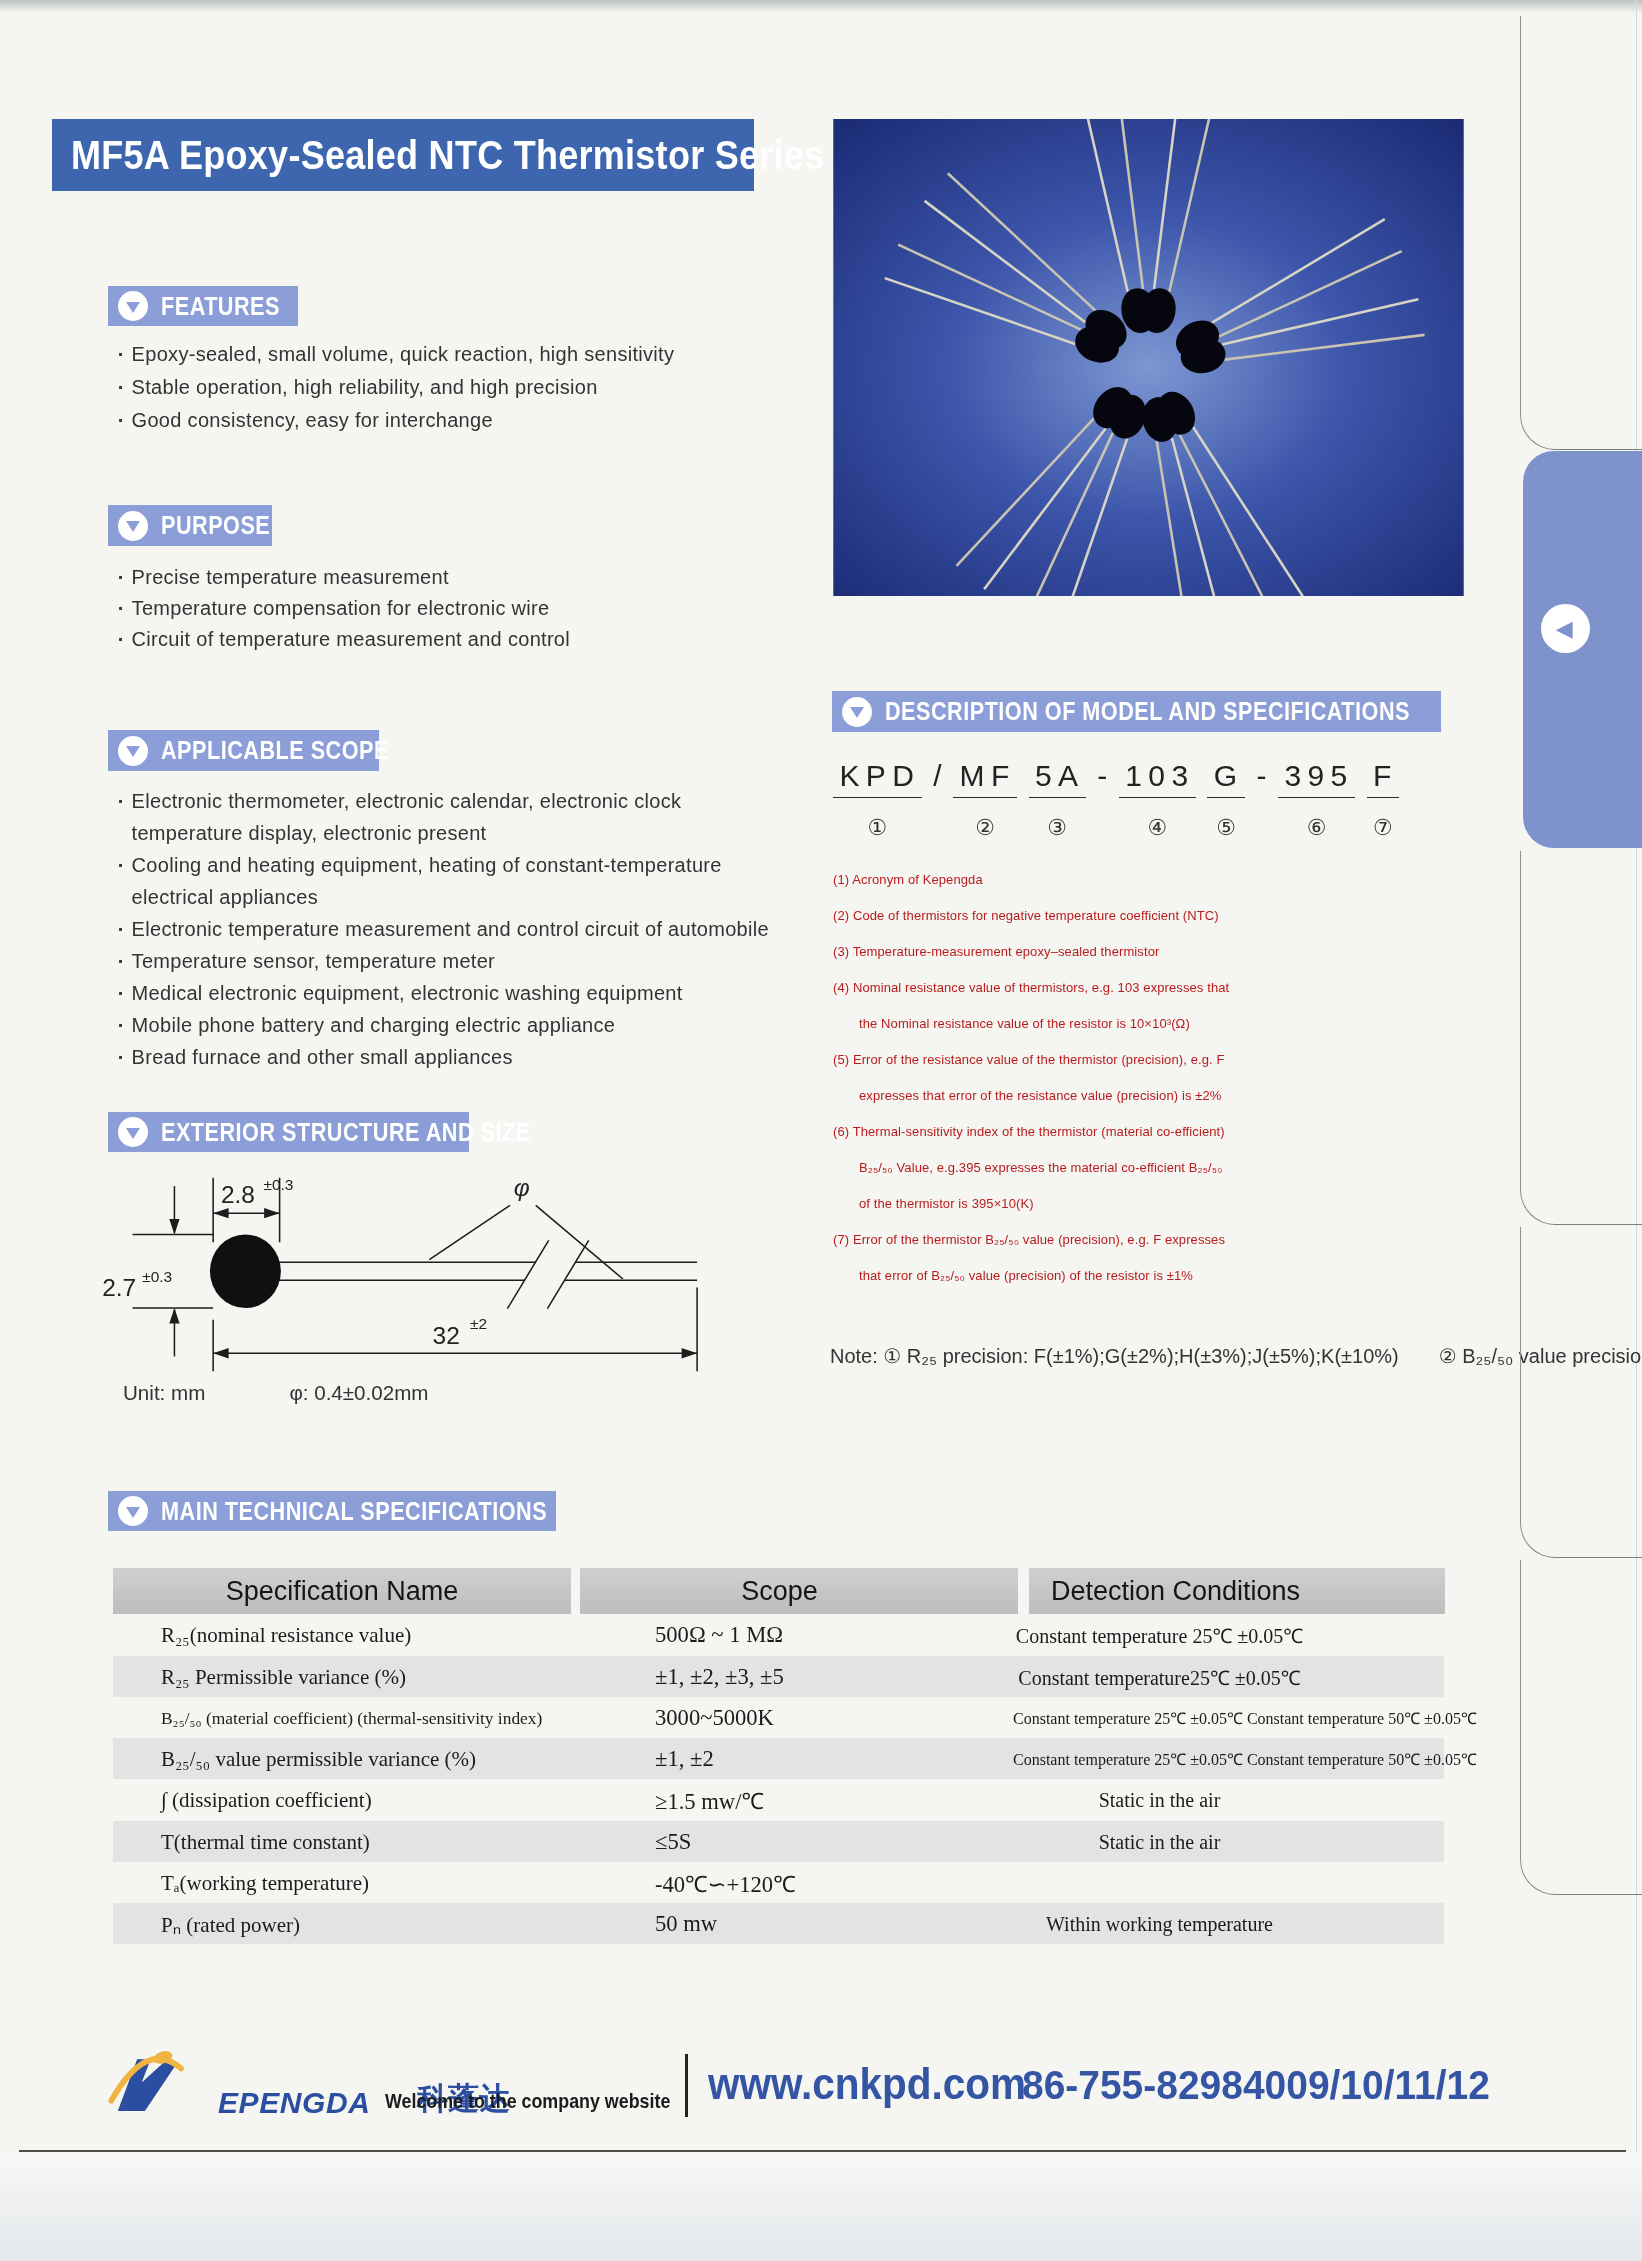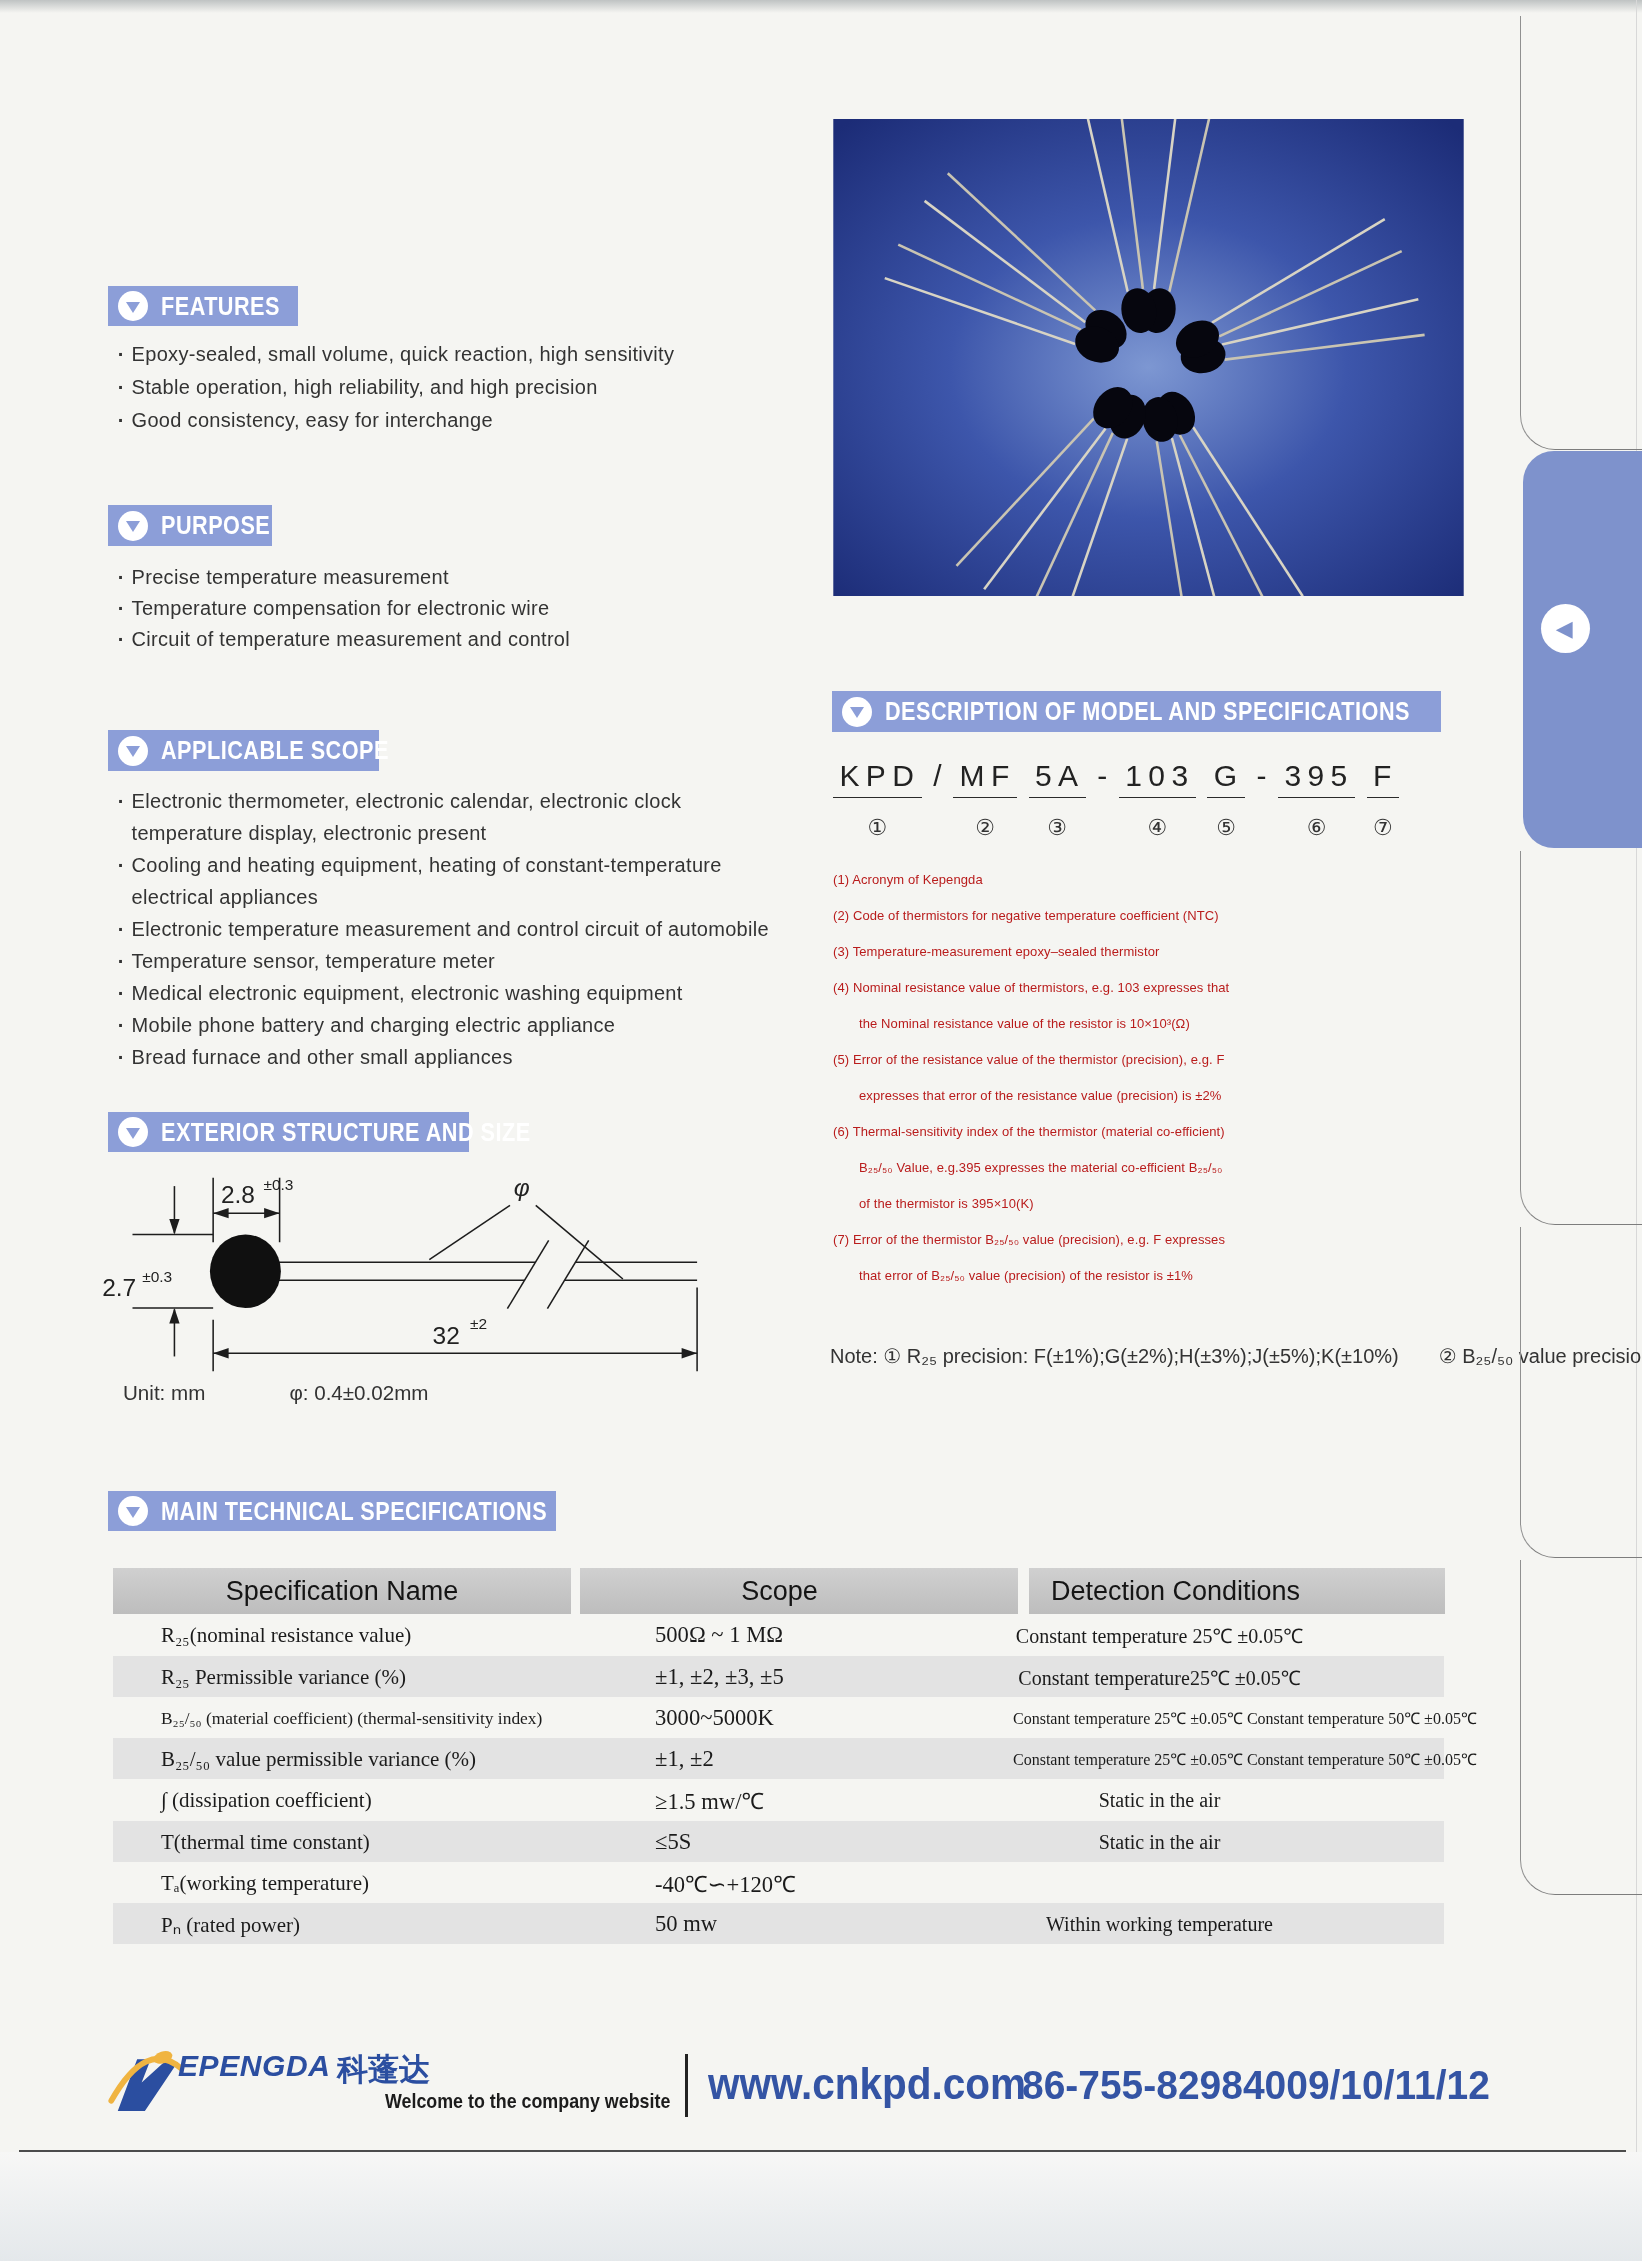--- a/index.html
+++ b/index.html
@@ -71,21 +71,21 @@
   
   .edge-card{border-left:1.9px solid #909090;border-bottom:1.9px solid #7d7d7d;
              border-bottom-left-radius:35px;background:transparent;}
   .side-tab{left:1523px;top:451px;width:120px;height:397px;background:#7e92cc;
             border-radius:31px 0 0 31px;}
   .tab-circle{position:absolute;left:18px;top:153px;width:49px;height:49px;border-radius:50%;
               background:#fff;display:flex;align-items:center;justify-content:center;}
   .tab-arrow{color:#7e92cc;font-size:22px;line-height:1;margin-right:2.6px;}
 
   
-  .logo-wrap{left:106px;top:2049px;display:flex;align-items:flex-start;}
+  .logo-wrap{left:106px;top:2049px;display:flex;align-items:flex-end;gap:40px;}
   .brand{font-size:30px;font-weight:bold;font-style:italic;color:#2b4ea0;letter-spacing:0.6px;margin-left:-9px;}
   .brand-cn{font-size:31px;font-weight:bold;color:#2b4ea0;margin-left:6.4px;}
   .tagline{left:385px;top:2089px;font-size:21px;font-weight:bold;color:#1c1c1c;white-space:nowrap;
            transform:scaleX(.85);transform-origin:0 50%;}
   .vbar{left:685px;top:2054px;width:2.6px;height:63px;background:#222;}
   .website{left:708px;top:2058px;font-size:45px;font-weight:bold;color:#3454a4;white-space:nowrap;
            transform:scaleX(.9);transform-origin:0 50%;}
   .phone{left:1022px;top:2062px;font-size:41px;font-weight:bold;color:#3454a4;white-space:nowrap;
          transform:scaleX(.95);transform-origin:0 50%;}
   .divider{left:19.3px;top:2150px;width:1607px;height:1.9px;background:#4c4c4c;}
@@ -93,20 +93,23 @@
                background:linear-gradient(#f7f7f6,#e4e8eb);}
 </style>
 </head>
 <body>
 
 <div class="page">
 
   <div class="abs top-strip"></div>
   <div class="abs right-edge"></div>
 
+  <div class="abs title-bar">
+    <span class="title-txt">MF5A Epoxy-Sealed NTC Thermistor Series</span>
+  </div>
 
   <svg class="abs photo-svg" width="631" height="477" viewBox="0 0 978 740">
     <defs>
       <radialGradient id="pg" cx="50%" cy="52%" r="70%">
         <stop offset="0%" stop-color="#7d97d2"></stop>
         <stop offset="45%" stop-color="#3d56ab"></stop>
         <stop offset="100%" stop-color="#1c2c77"></stop>
       </radialGradient>
       <g id="th">
         <line x1="118" y1="-12" x2="430" y2="-28" stroke="#d8d4c4" stroke-width="4"></line>

